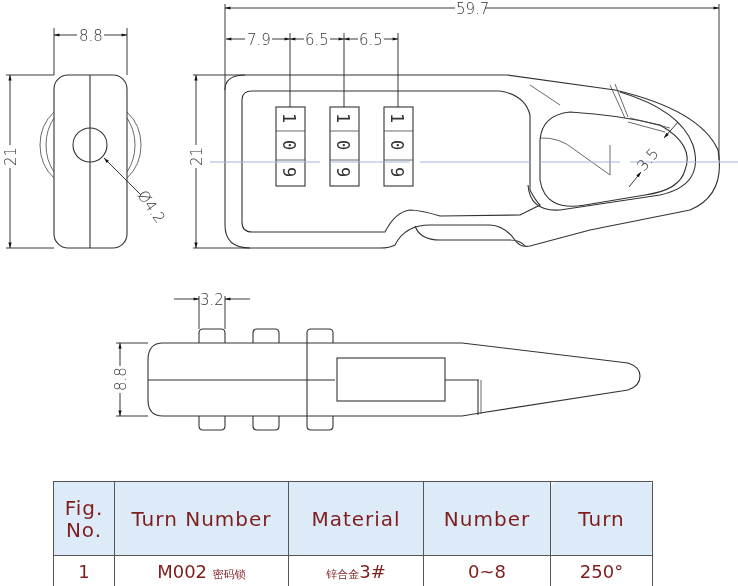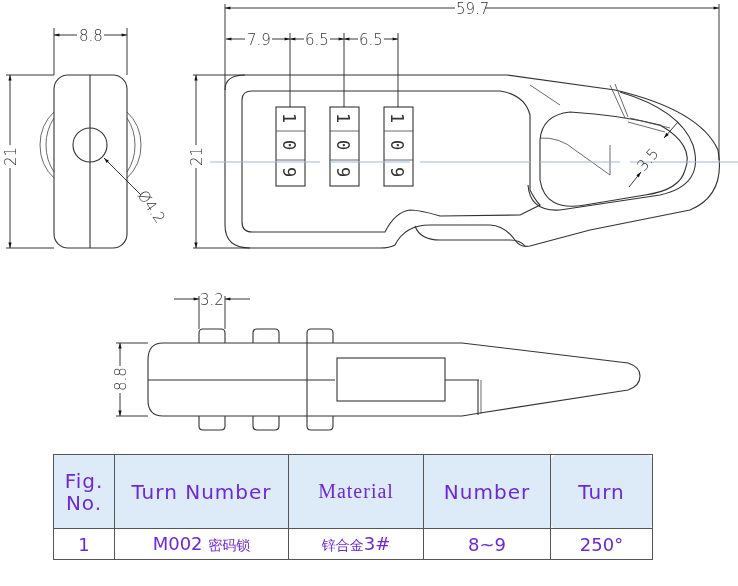--- a/index.html
+++ b/index.html
@@ -5,27 +5,27 @@
   html, body { margin:0; padding:0; background:#ffffff; }
   body { width:738px; height:586px; position:relative; overflow:hidden; font-family:"DejaVu Sans", sans-serif; }
   svg#drawing { position:absolute; left:0; top:0; width:738px; height:586px; }
   .ln { stroke:#333; stroke-width:1.1; fill:none; }
   .thin { stroke:#444; stroke-width:0.8; fill:none; }
   .dim { stroke:#222; stroke-width:0.9; fill:none; }
   .center { stroke:#9fb6e0; stroke-width:1; fill:none; stroke-dasharray:110 10 80 10; }
   .dimtxt { font-family:"DejaVu Sans", sans-serif; font-size:15px; fill:#333; font-weight:200; }
   .digit { font-family:"DejaVu Sans Mono", monospace; font-size:17px; fill:#333; }
   .arrow { fill:#111; }
-  table.spec { position:absolute; left:53px; top:454px; border-collapse:collapse; font-family:"DejaVu Sans", sans-serif; color:#6d28d9; }
+  table.spec { position:absolute; left:53px; top:481px; border-collapse:collapse; font-family:"DejaVu Sans", sans-serif; color:#7f1d1d; }
   table.spec th, table.spec td { border:1px solid #555; text-align:center; font-weight:normal; padding:0; }
   table.spec th { background:#dcebf7; height:73px; font-size:20px; letter-spacing:1px; }
   table.spec td { height:30px; font-size:18px; background:#fff; }
-  .c1 { width:60px; } .c2 { width:173px; } .c3 { width:134px;font-family:Liberation Serif, serif; } .c4 { width:126px; } .c5 { width:101px;border-radius:6px; }
+  .c1 { width:60px; } .c2 { width:173px; } .c3 { width:134px; } .c4 { width:126px; } .c5 { width:101px;border-radius:6px; }
   .fig-hdr { line-height:22px; }
-  .cn { font-size:14px; }
+  .cn { font-size:11px; }
 </style>
 </head>
 <body>
 
 <svg id="drawing" viewBox="0 0 738 586" xmlns="http://www.w3.org/2000/svg">
   <defs>
     <marker id="arr" viewBox="0 0 10 10" refX="10" refY="5" markerWidth="8" markerHeight="6" orient="auto-start-reverse">
       <path d="M0,2 L10,5 L0,8 z" class="arrow"></path>
     </marker>
   </defs>
@@ -171,17 +171,17 @@
   </tr>
   <tr>
     <td>1</td>
     <td>
       <span>M002</span>
       <span class="cn">密码锁</span>
     </td>
     <td>
       <span class="cn">锌合金</span><span>3#</span>
     </td>
-    <td>8~9</td>
+    <td>0~8</td>
     <td>250°</td>
   </tr>
 </tbody>
   </table>
 
 </body></html>

